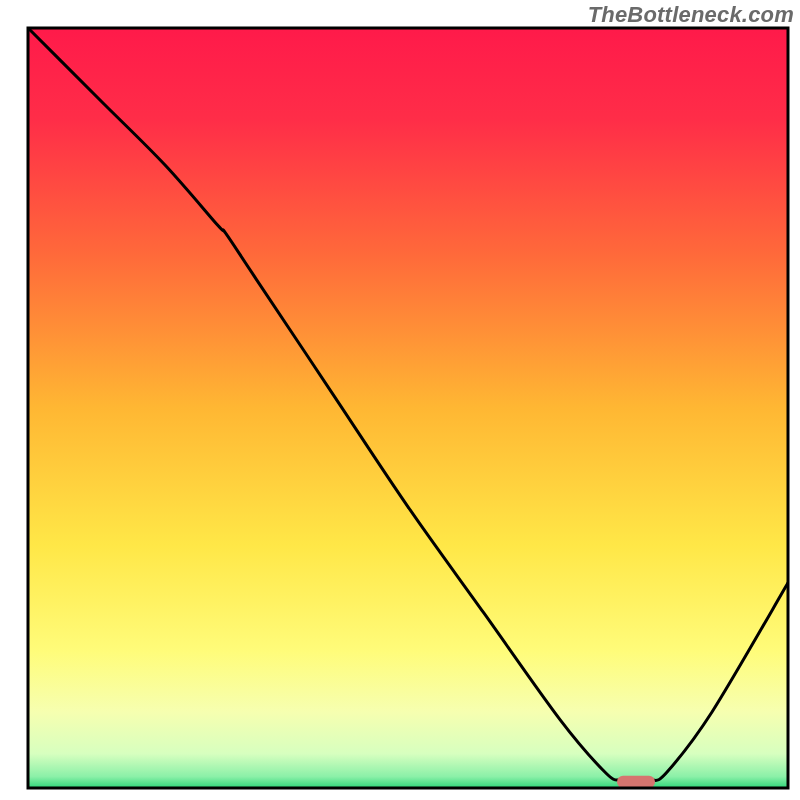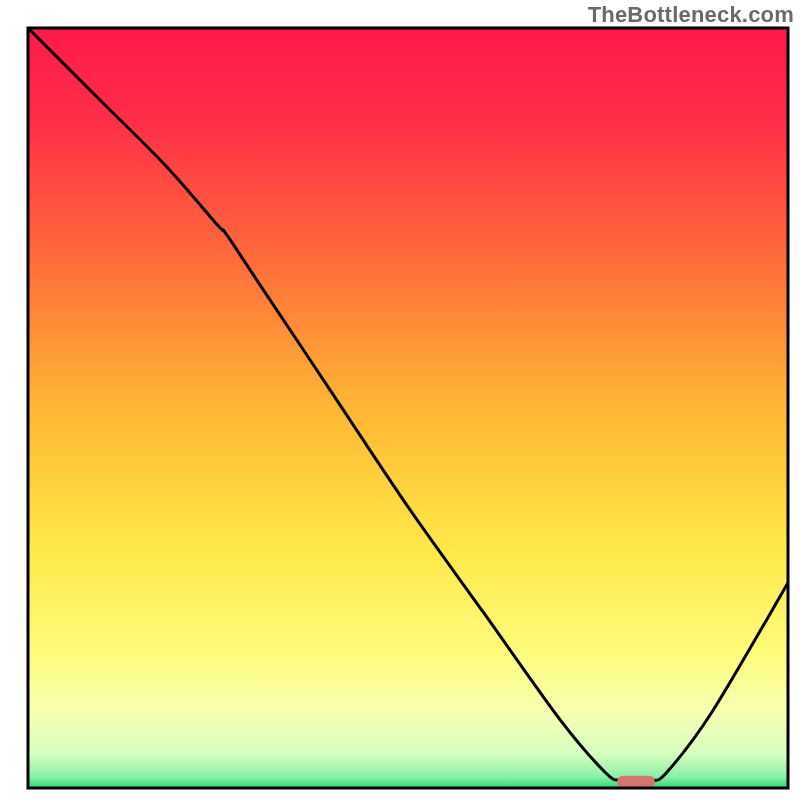--- a/index.html
+++ b/index.html
@@ -17,20 +17,21 @@
   }
   .watermark {
     position: absolute;
     top: 2px;
     right: 6px;
     font-size: 22px;
     font-weight: 600;
     color: #6a6a6a;
     letter-spacing: 0.2px;
     z-index: 5;
+    font-style: italic;
   }
   svg.plot {
     position: absolute;
     left: 0;
     top: 0;
     width: 800px;
     height: 800px;
   }
 </style>
 </head>

